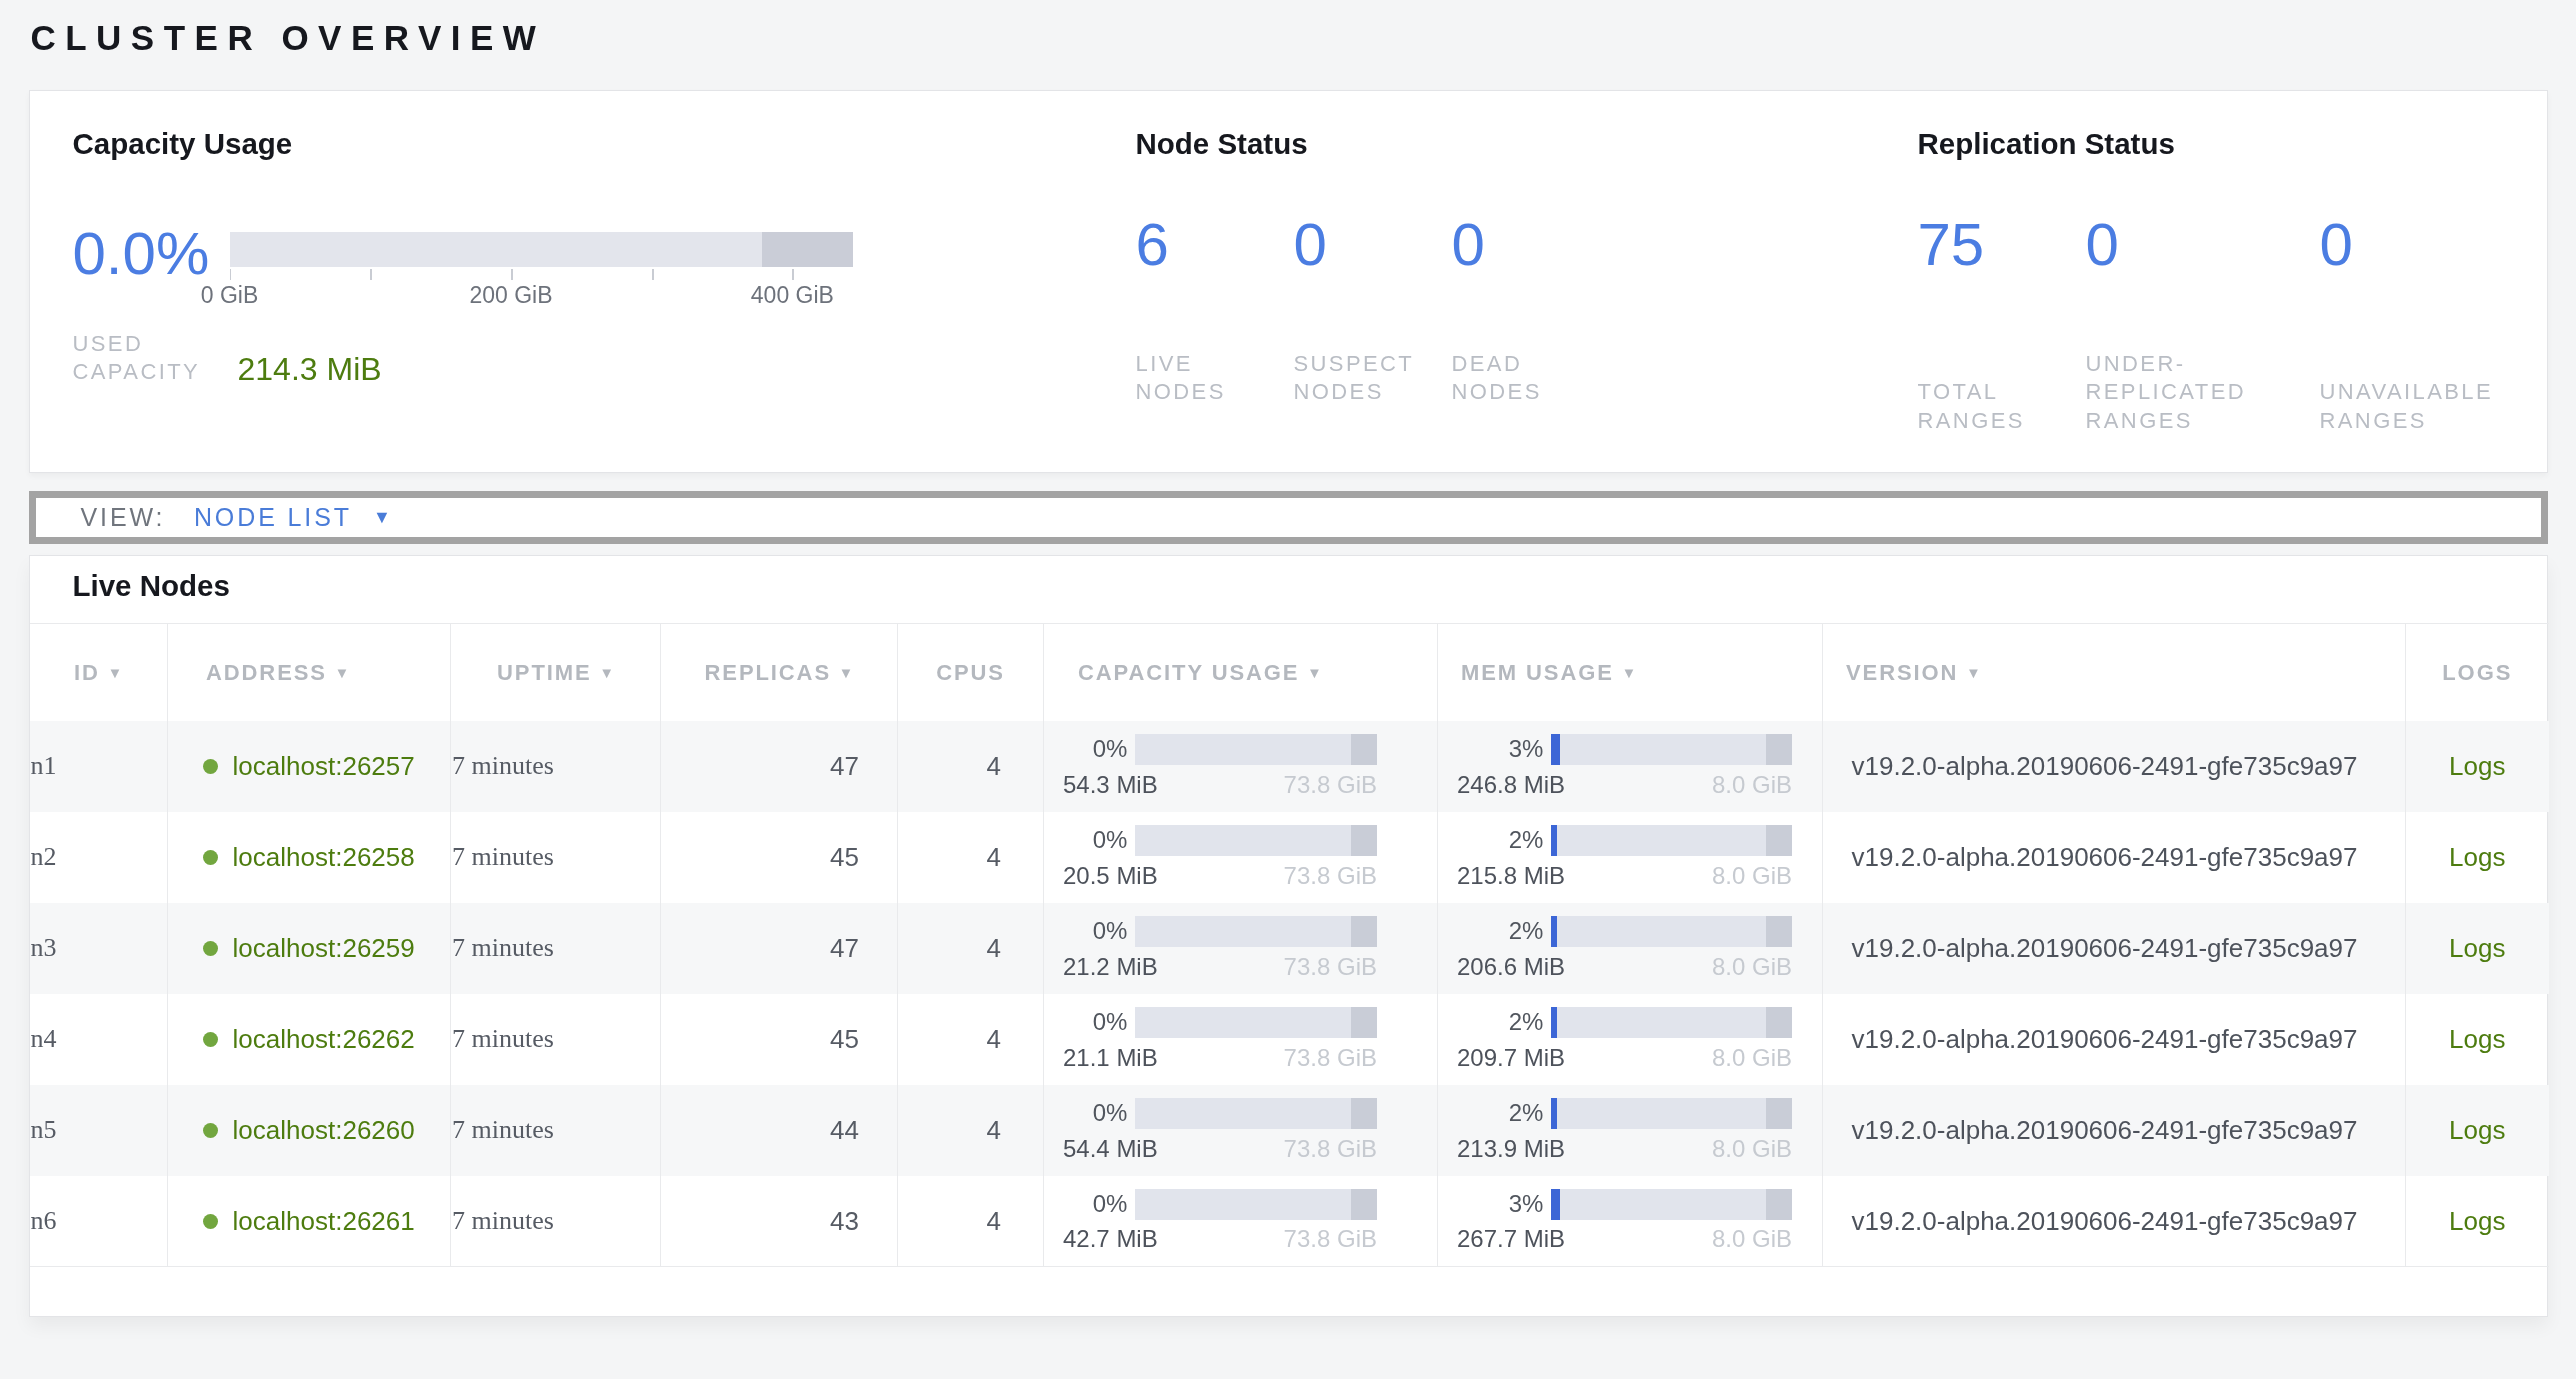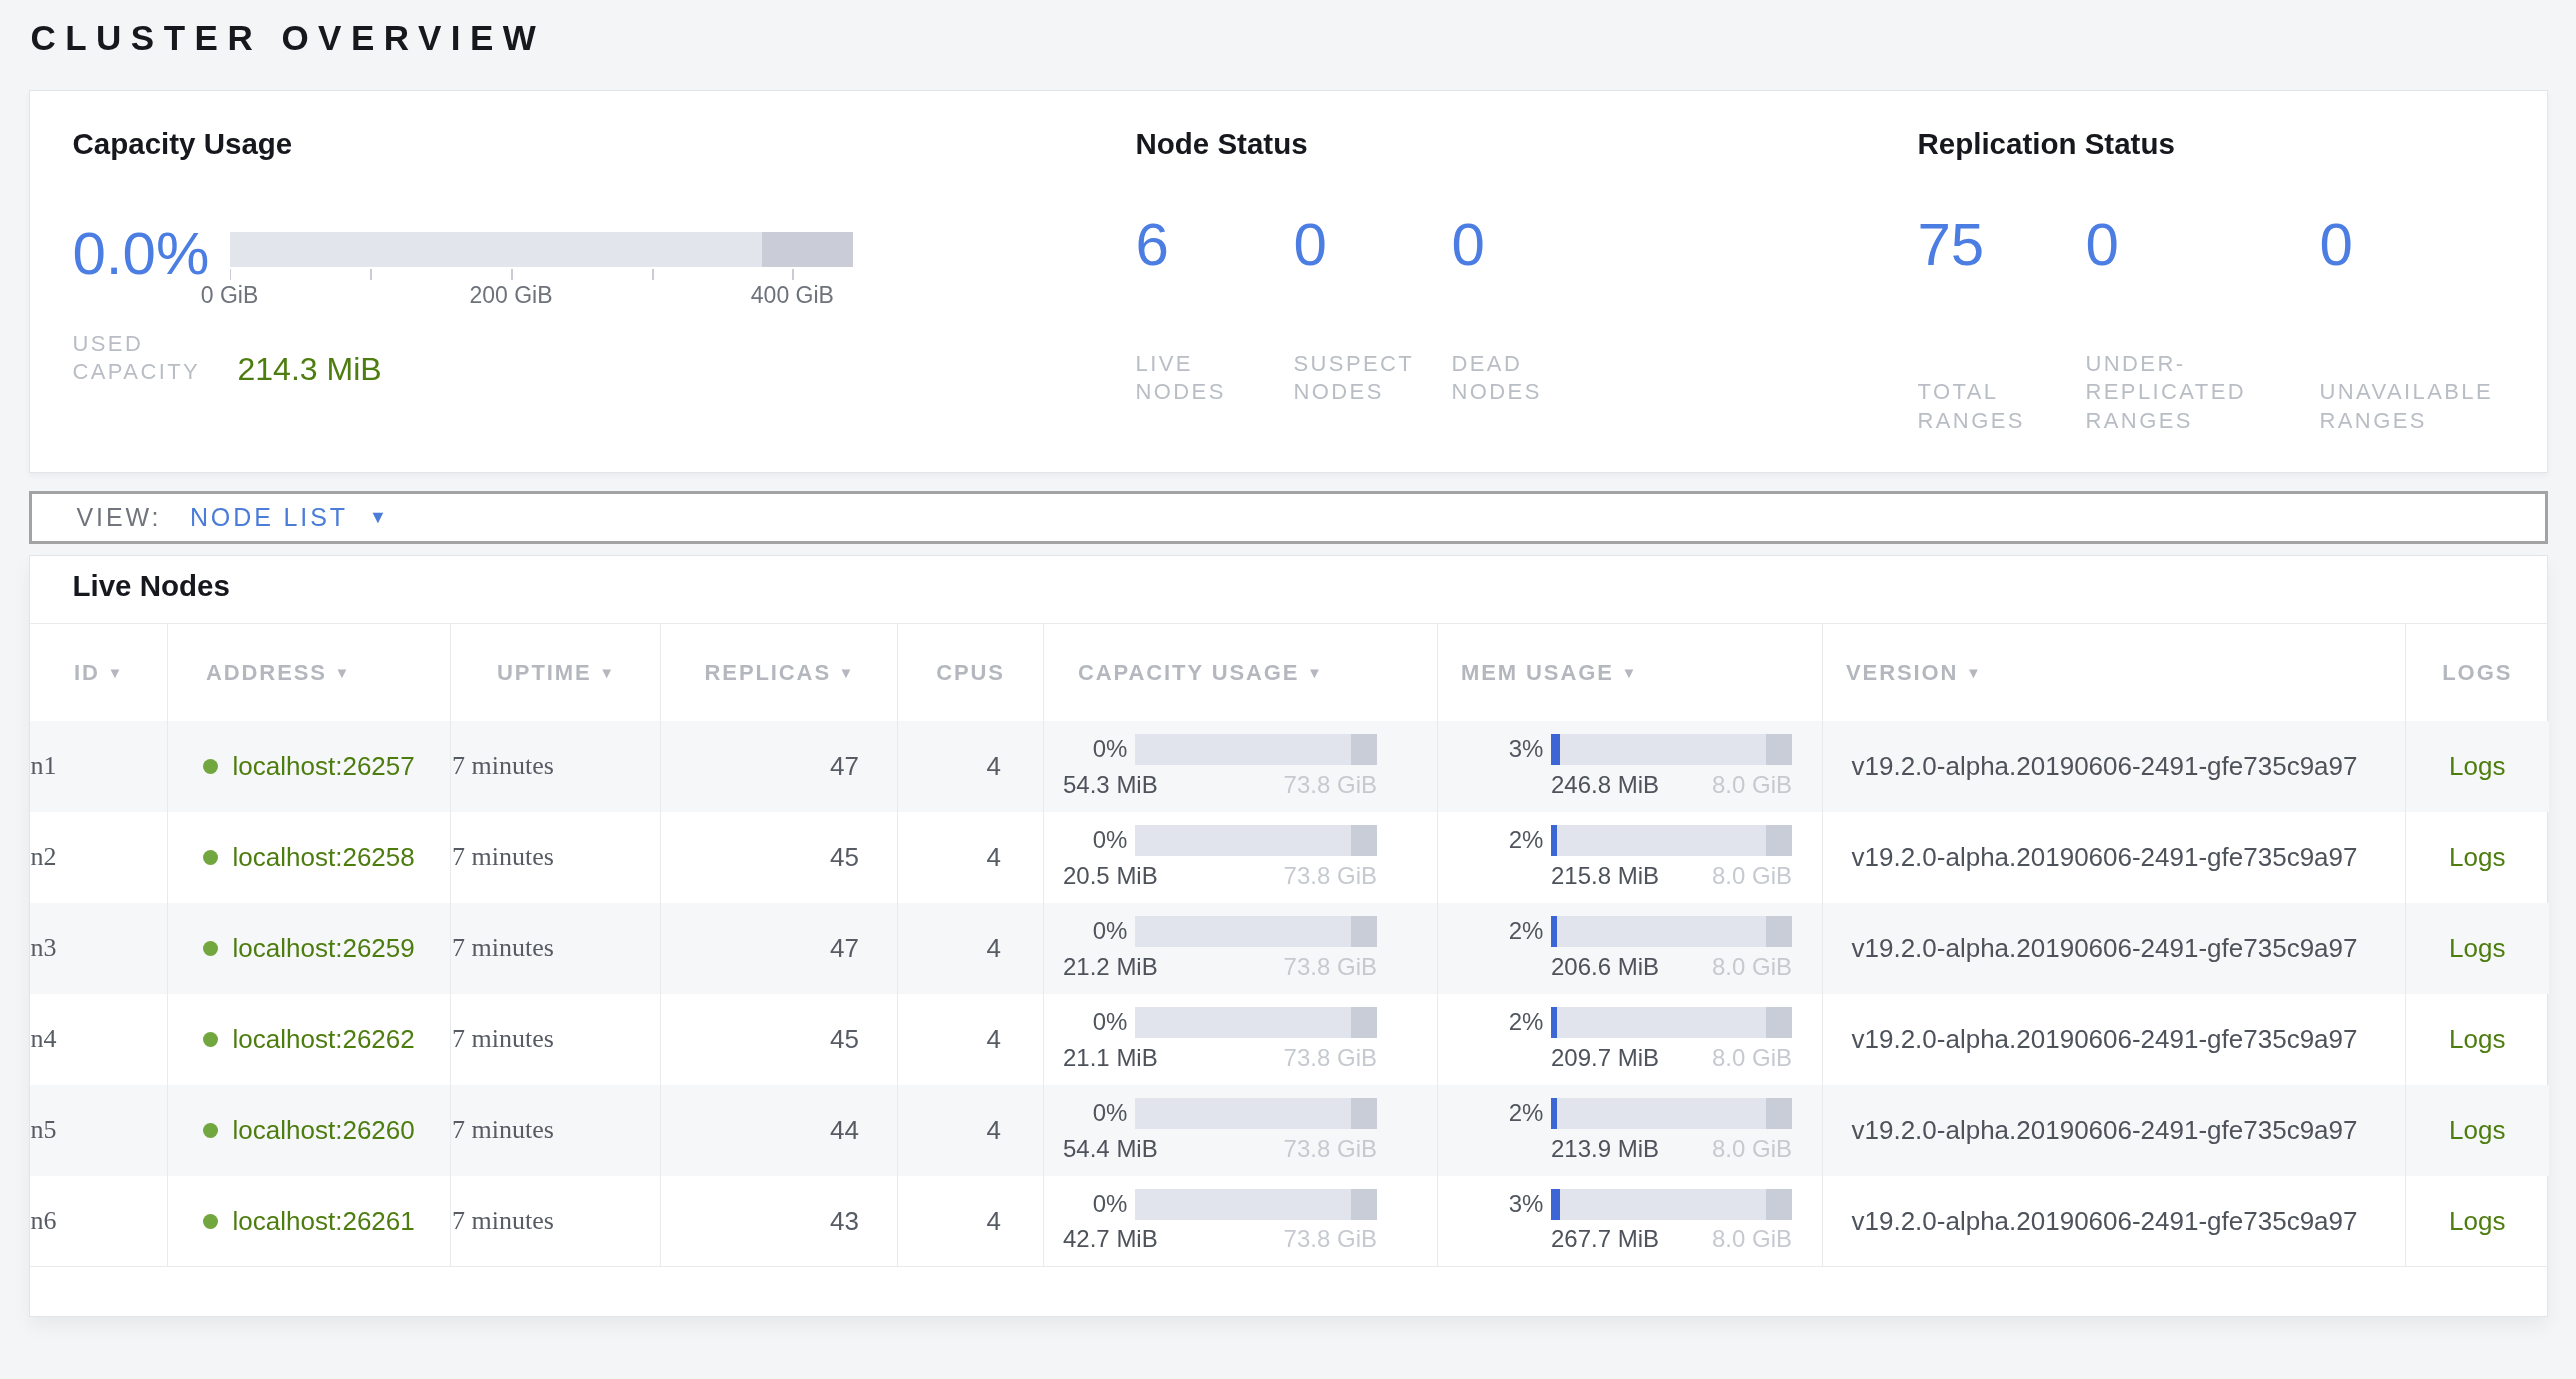--- a/index.html
+++ b/index.html
@@ -53,21 +53,21 @@
   .sec-nodes .lbl { width:158px; }
   .sec-nodes .lbl .stat-label { display:inline-block; width:126px; }
   .sec-repl .w1 { width:168px; } .sec-repl .w2 { width:234px; } .sec-repl .w3 { flex:1; }
   .sec-repl .w1 .stat-label { display:inline-block; width:124px; }
   .sec-repl .w2 .stat-label { display:inline-block; width:185px; }
   .sec-repl .w3 .stat-label { display:inline-block; width:214px; }
 
   
   .view-bar {
     margin-top:18px; height:53px; background:#ffffff;
-    border:3px solid #a3a3a3; display:flex; align-items:center; padding-left:45px;
+    border:7px solid #a3a3a3; display:flex; align-items:center; padding-left:45px;
   }
   .view-label { font-size:25px; letter-spacing:2.9px; color:#70757d; }
   .view-select { margin-left:28.5px; display:flex; align-items:center; cursor:pointer; }
   .view-select-text { font-size:25px; letter-spacing:2.9px; color:#4a7cd8; }
   .view-caret { margin-left:21px; font-size:18px; color:#4a7cd8; }
 
   
   .table-card {
     margin-top:11.4px; background:#ffffff; border:1px solid #e3e4e7;
     box-shadow:0 9.5px 17px rgba(0,0,0,.05); padding-bottom:49px;
@@ -100,21 +100,21 @@
   .c-cap { padding:0 60px 0 19px; }
   .c-mem { padding:0 30px 0 19px; }
   .usage-row { display:flex; align-items:center; }
   .u-pct { width:72px; text-align:right; padding-right:7.6px; font-size:24px; color:#51565e; flex:0 0 auto; }
   .c-mem .u-pct { width:94px; }
   .u-bar { flex:1; height:31px; background:#e1e4ec; position:relative; }
   .u-used { position:absolute; left:0; top:0; bottom:0; background:#3c66d6; }
   .u-dark { position:absolute; right:0; top:0; bottom:0; width:10.8%; background:#c9cdd7; }
   .usage-labels { display:flex; justify-content:space-between; margin-top:5.7px; font-size:24px; }
   .c-cap .usage-labels { }
-  .c-mem .usage-labels { margin-left:94px; }
+  .c-mem .usage-labels { }
   .u-min { color:#4d525b; }
   .u-max { color:#c6cad0; }
 </style>
 </head>
 <body>
 
 <div class="content">
 
   <h1 class="page-title">CLUSTER OVERVIEW</h1>
 

